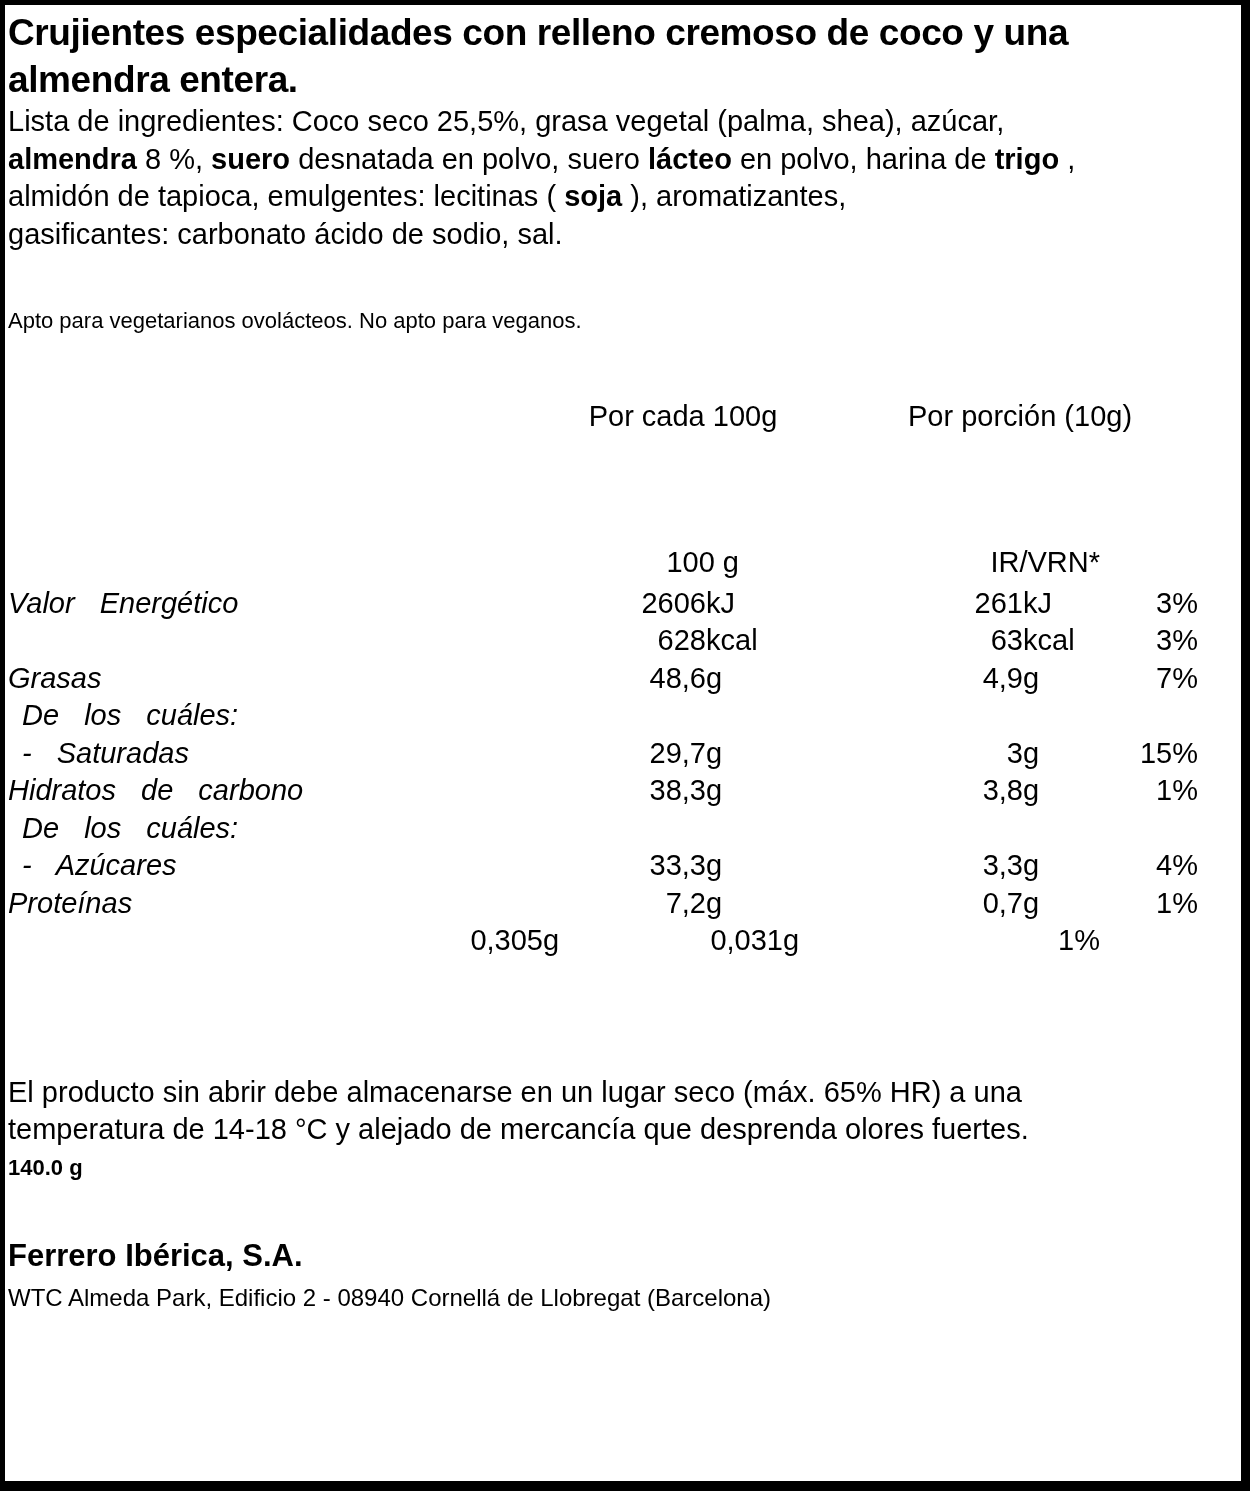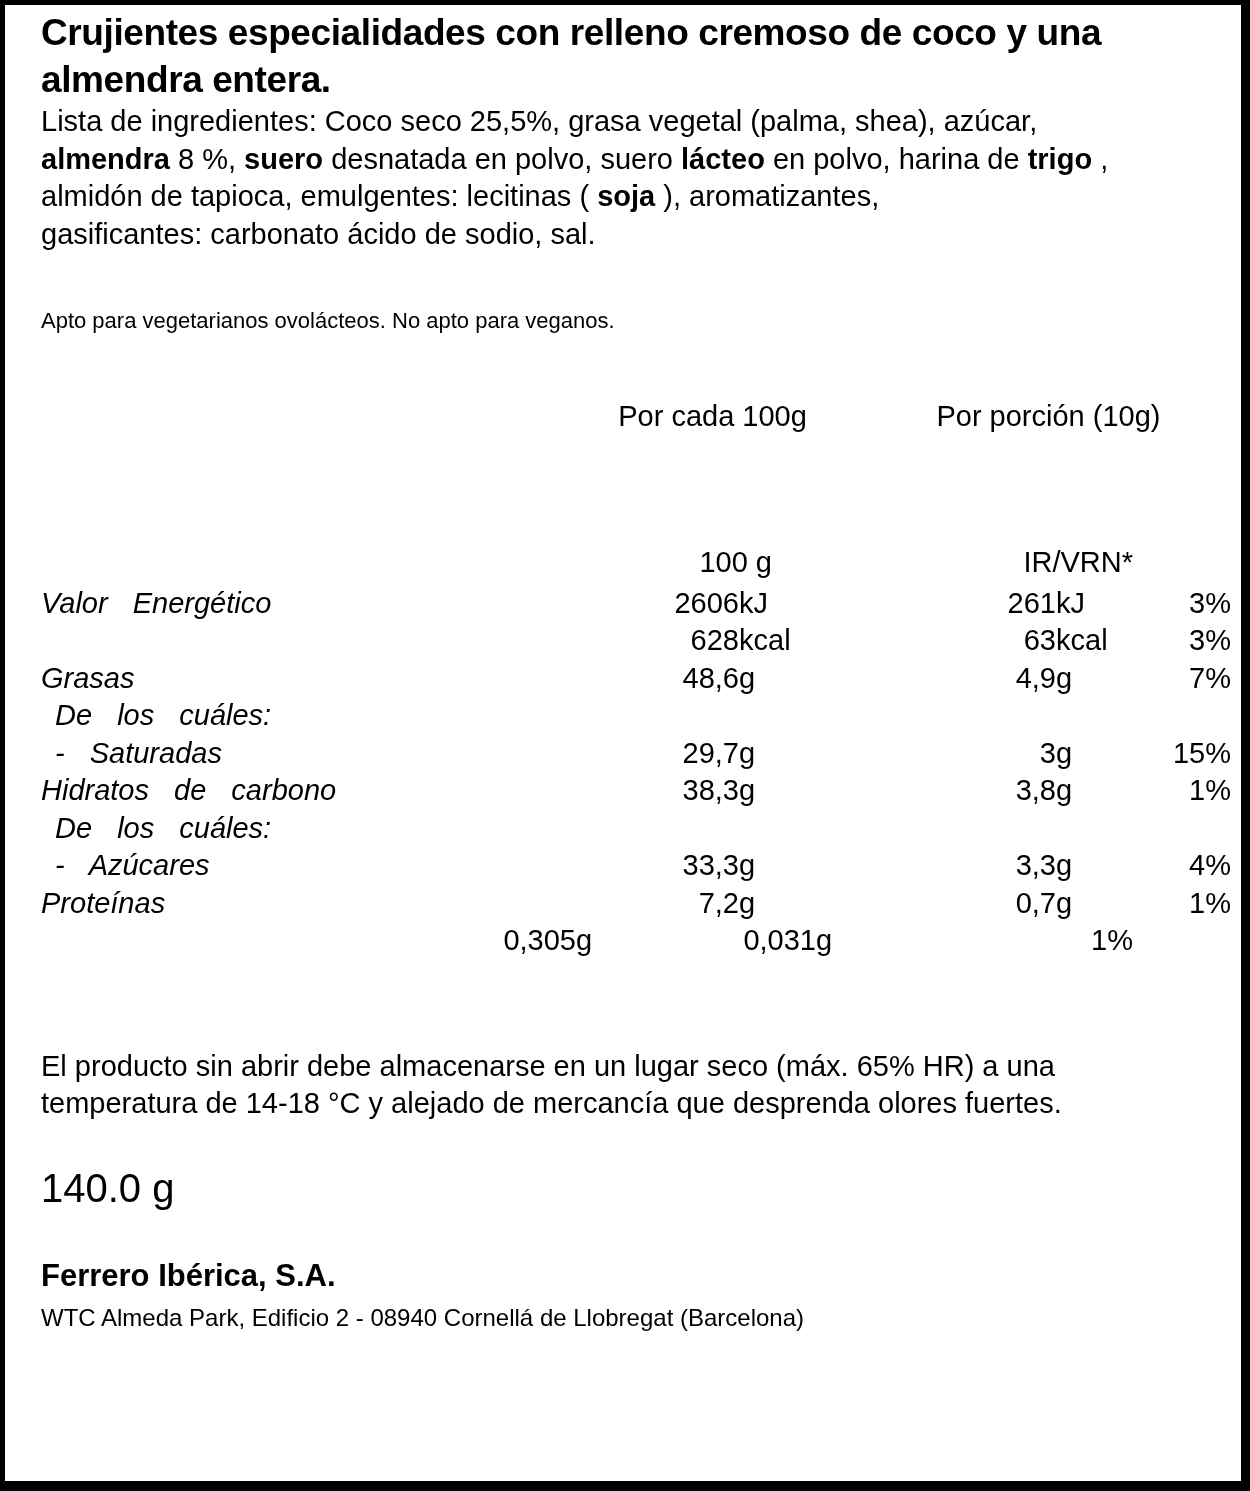--- a/index.html
+++ b/index.html
@@ -5,21 +5,21 @@
   html, body { margin: 0; padding: 0; background: #ffffff; }
   .page {
     position: relative;
     width: 1250px;
     height: 1491px;
     box-sizing: border-box;
     background: #ffffff;
     color: #000000;
     border: solid #000000;
     border-width: 5px 9px 10px 5px;
-    padding: 0 26px 0 36px;
+    padding: 0 26px 0 3px;
     overflow: hidden;
     font-family: "Liberation Sans", "DejaVu Sans", sans-serif;
   }
   .title {
     margin-top: 4px;
     font-size: 37px;
     line-height: 47px;
     font-weight: bold;
     letter-spacing: -0.4px;
     white-space: pre;
@@ -65,30 +65,29 @@
   .row {
     display: grid;
     grid-template-columns: 535px 163px 77px 240px 77px 98px;
   }
   .row .label { word-spacing: 17px; white-space: nowrap; font-style: italic; }
   .row .label.indent { padding-left: 14px; }
   .row .num { text-align: right; }
   .row .unit { text-align: left; }
   .row .pct { text-align: right; }
   .storage {
-    margin-top: 88px;
+    margin-top: 114px;
     font-size: 29px;
     line-height: 37.5px;
     white-space: pre-wrap;
   }
   .net-weight {
-    margin-top: 46px;
-    font-size: 40px;
+    font-size: 22px;
     line-height: 38px;
-    font-weight: normal;
+    font-weight: bold;
   }
   .mfr-name {
     margin-top: 50px;
     font-size: 31px;
     line-height: 38px;
     font-weight: bold;
   }
   .mfr-address {
     margin-top: 4px;
     font-size: 24px;

